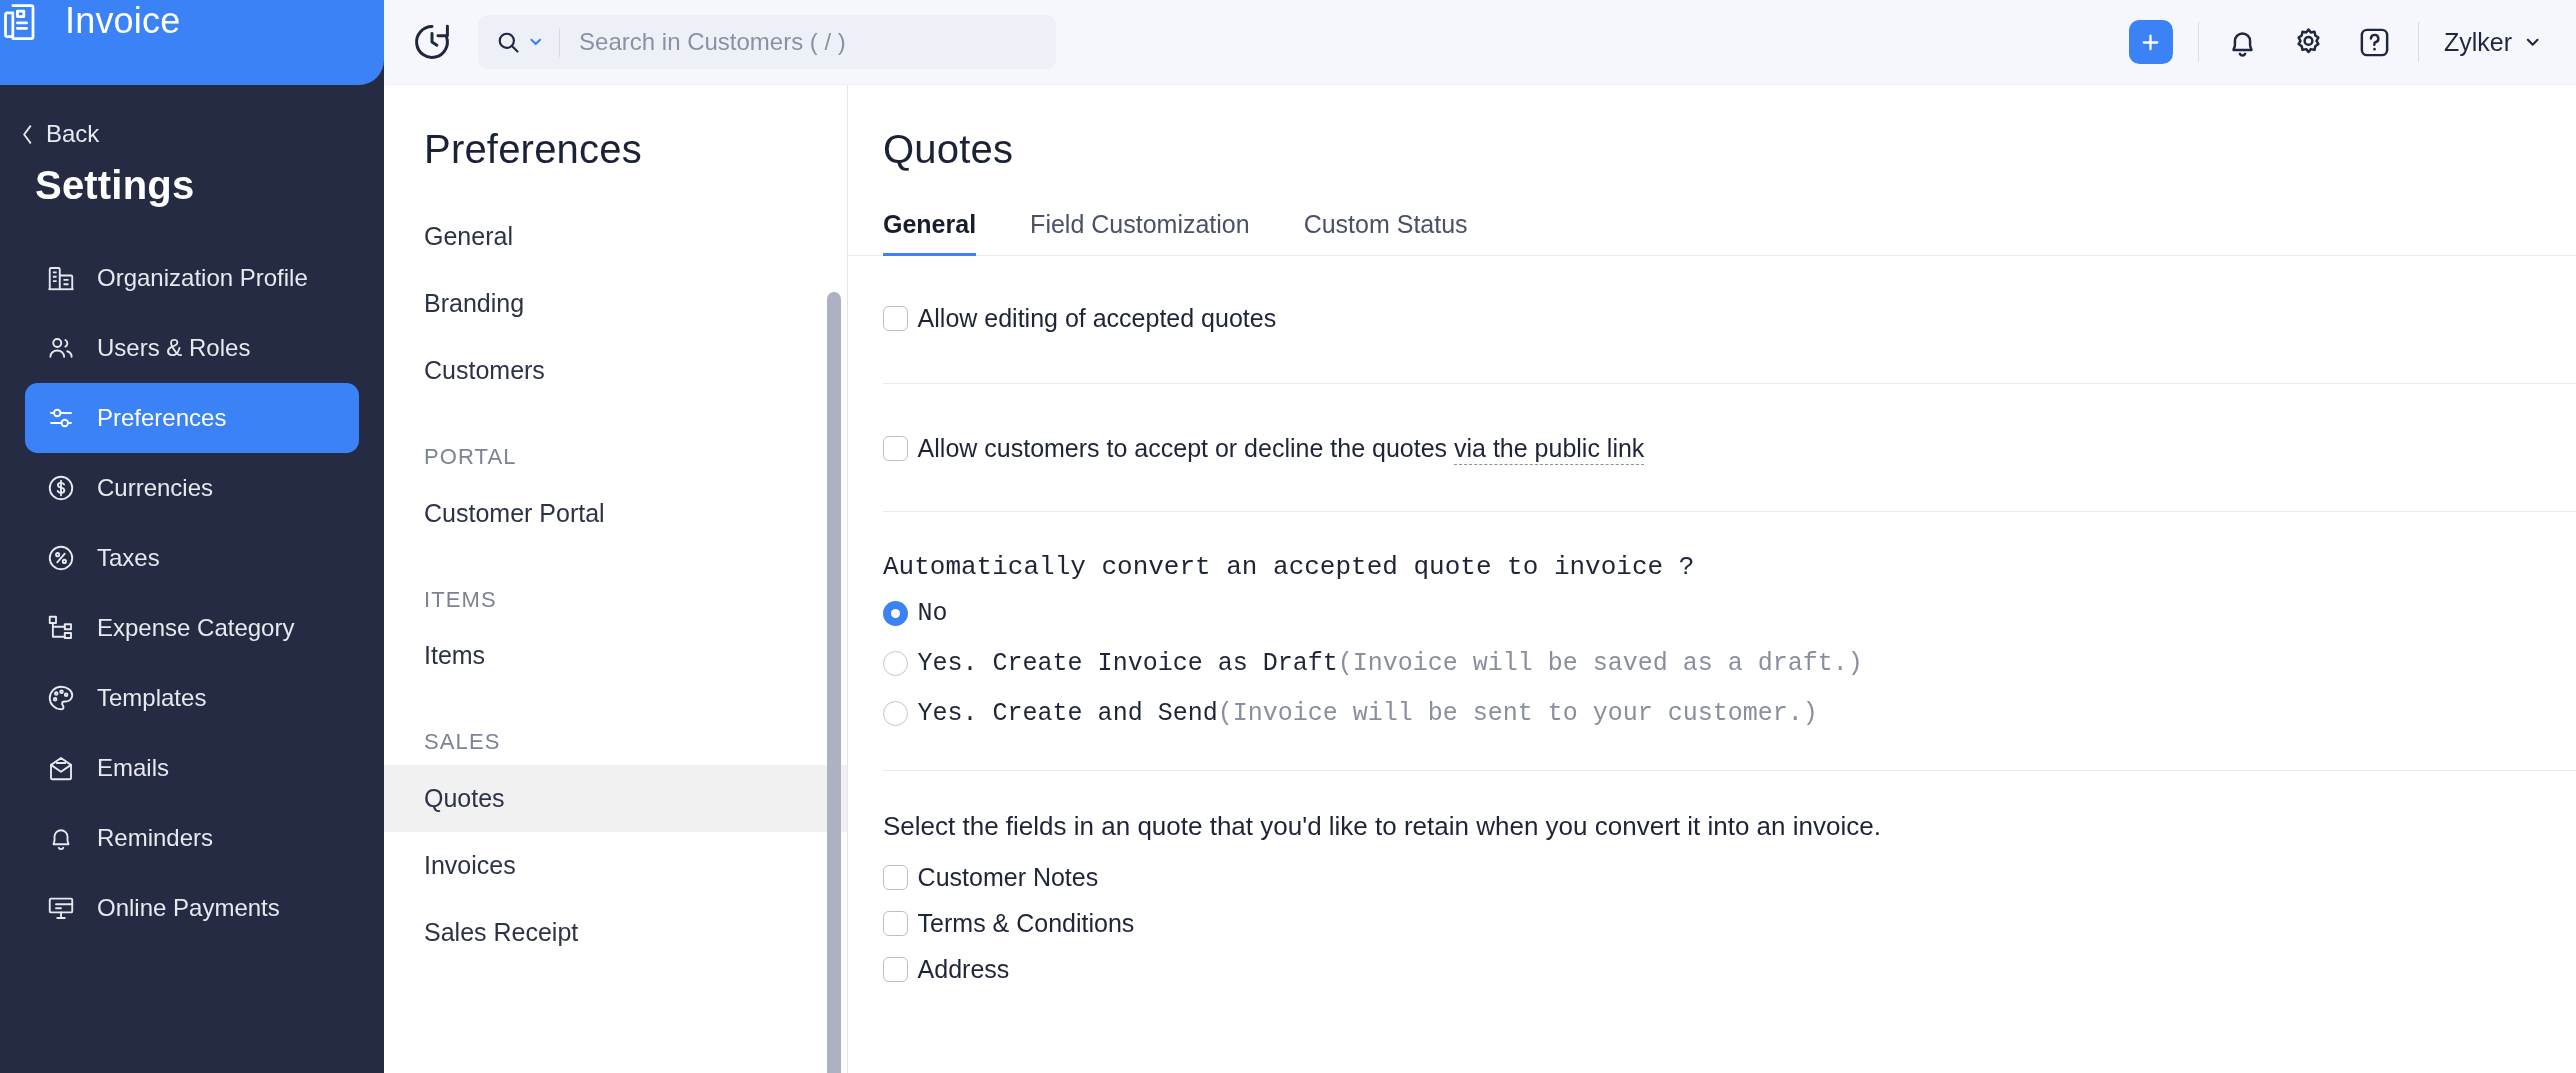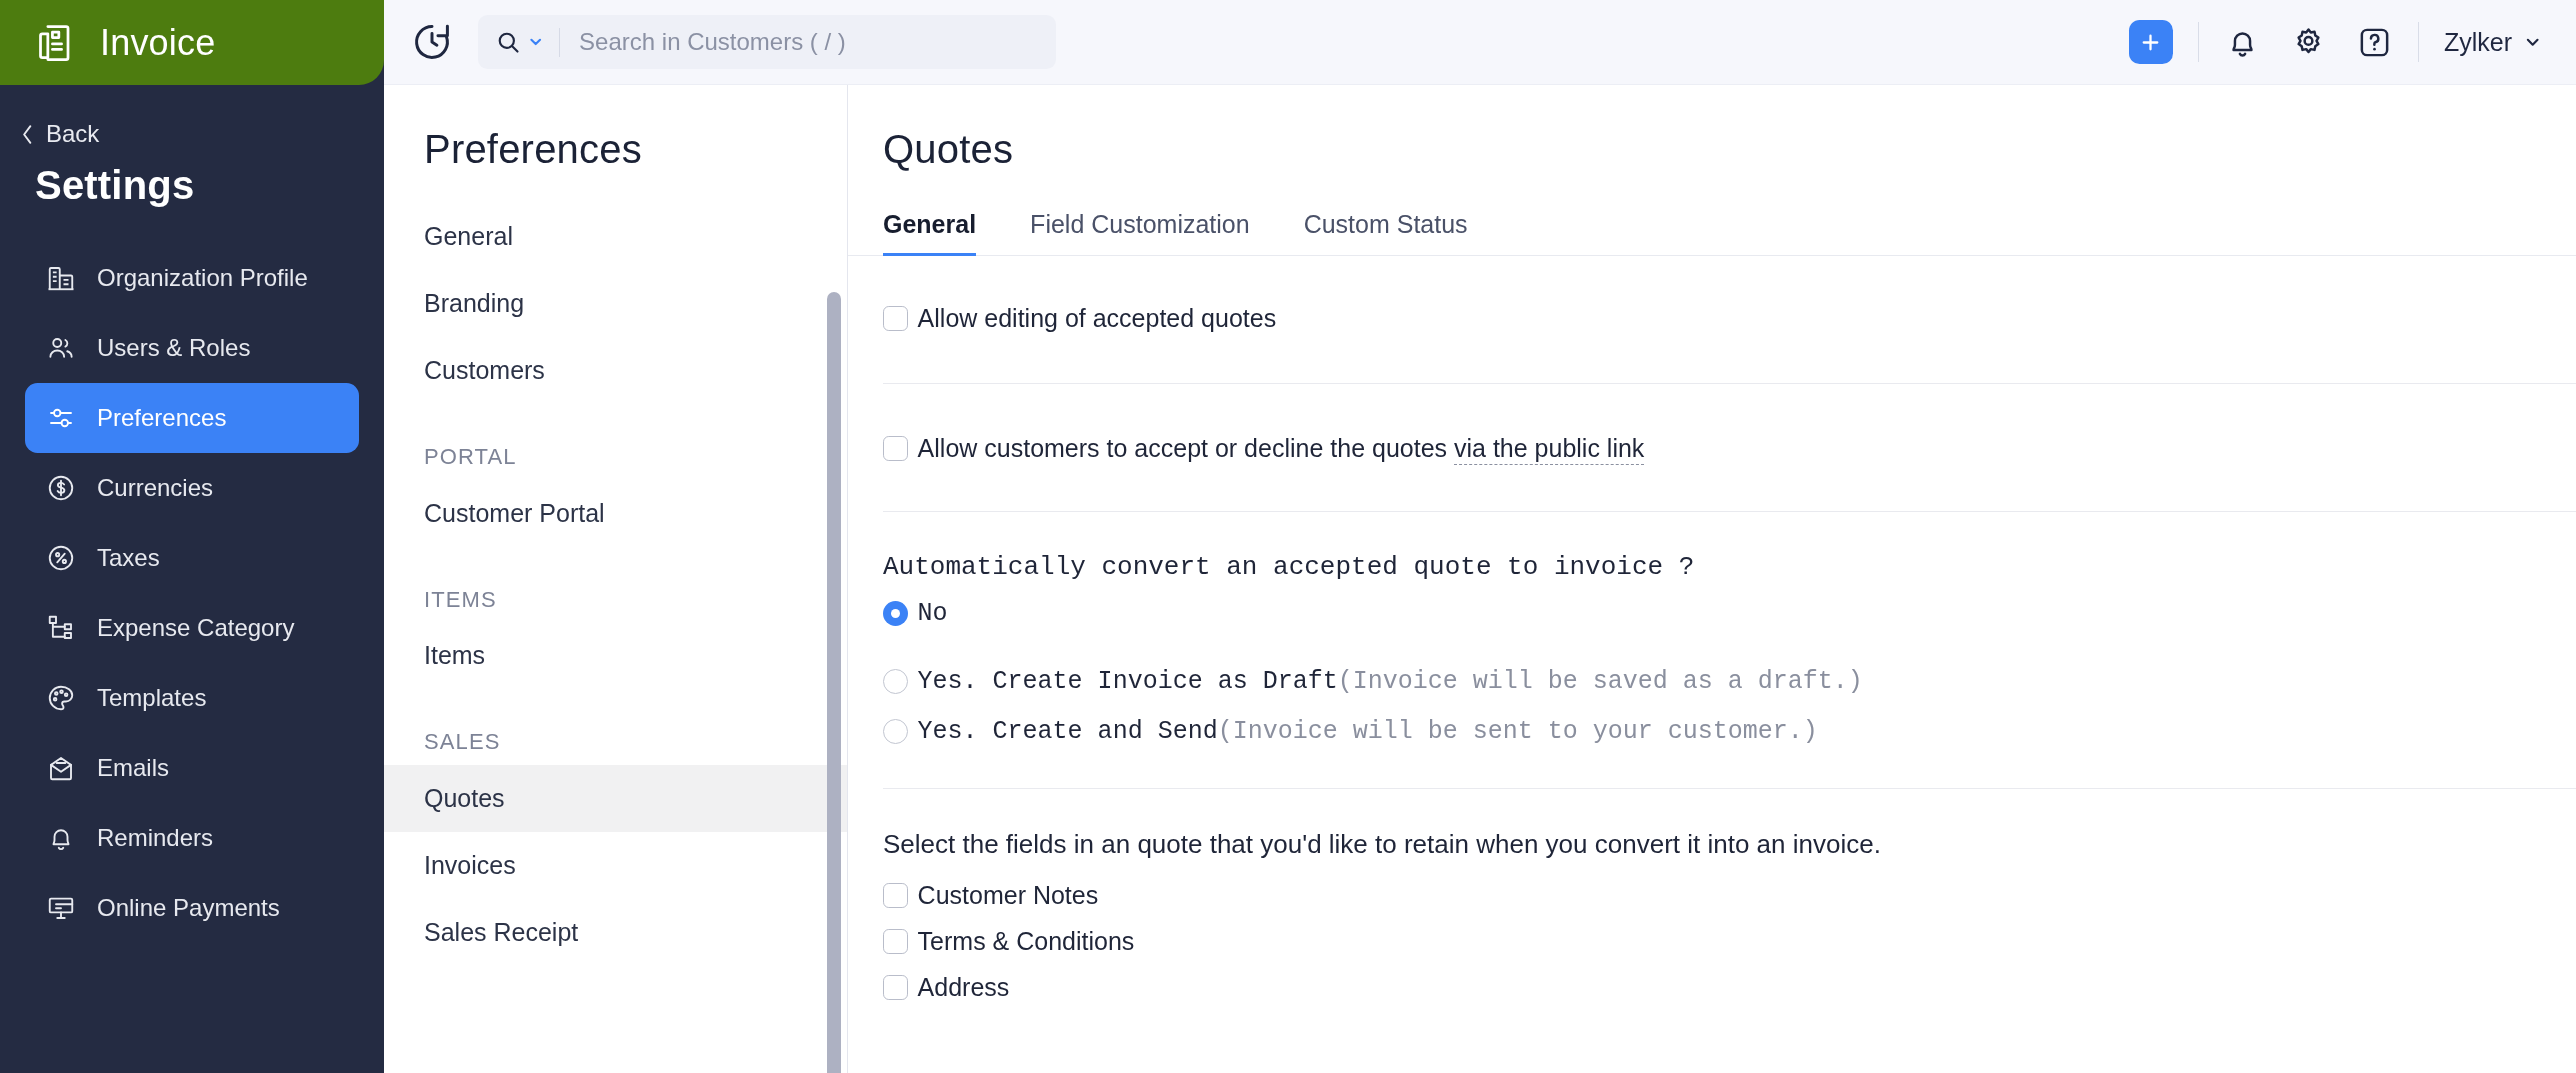--- a/index.html
+++ b/index.html
@@ -14,24 +14,23 @@
   
   .sidebar {
     width: 384px; height: 1073px;
     background: #242b42;
     flex: 0 0 384px;
     position: relative;
     overflow: hidden;
   }
   .sidebar-brand {
     height: 85px;
-    background: #4d7c0f;
+    background: #3b82f6;
     border-bottom-right-radius: 25px;
-    display: flex; align-items: center;
-    padding-left: 35px;
+    display: flex; 
     gap: 21px;
   }
   .brand-icon { width: 44px; height: 44px; display:block; }
   .brand-title {
     color: #ffffff; font-size: 36px; font-weight: 400;
     letter-spacing: 0.2px;
   }
   .back-row {
     display: flex; align-items: center; gap: 12.5px;
     padding: 35px 0 0 21px;
@@ -448,21 +447,21 @@
             </div>
           </div>
 
           <div class="divider"></div>
 
           <div style="padding:40px 0 0 0;font-family:Liberation Mono, monospace;">
             <div class="q-head">Automatically convert an accepted quote to invoice ?</div>
 
             <div style="height:17.4px"></div>
 
-            <div class="radio-row" style="margin-bottom:39px;">
+            <div class="radio-row" style="margin-bottom:21px;">
               <span class="radio checked"></span>
               <span class="radio-label">No</span>
             </div>
 
             <div class="radio-row" style="margin-bottom:21px;">
               <span class="radio"></span>
               <span class="radio-label">Yes. Create Invoice as Draft </span>
                 <span class="radio-hint">(Invoice will be saved as a draft.)</span>
             </div>
 

